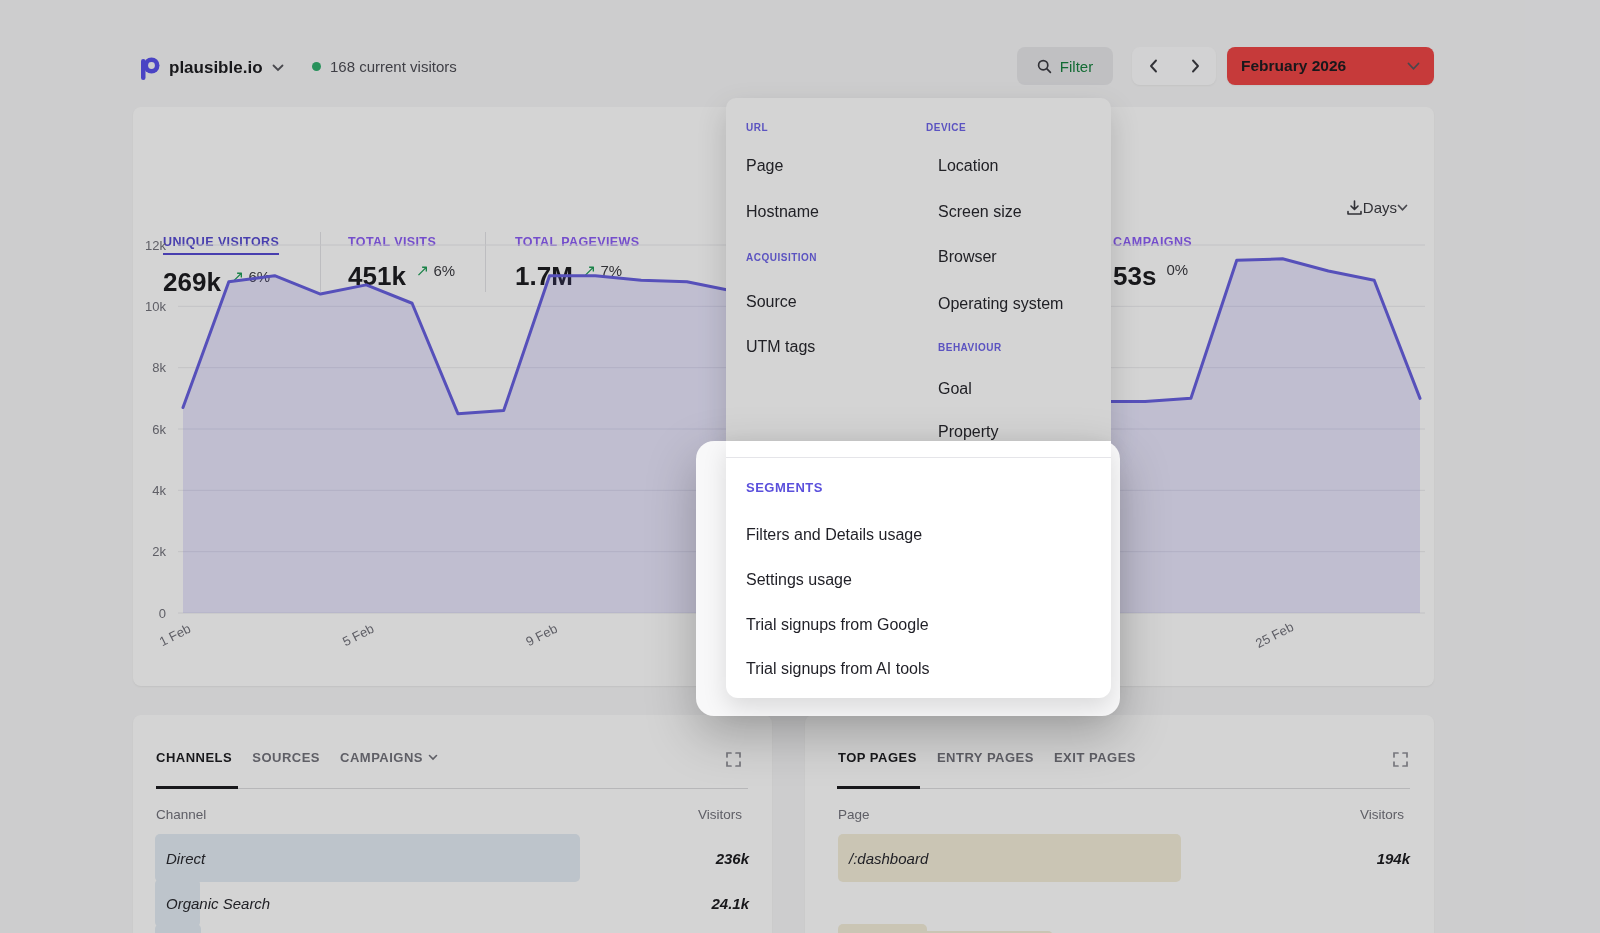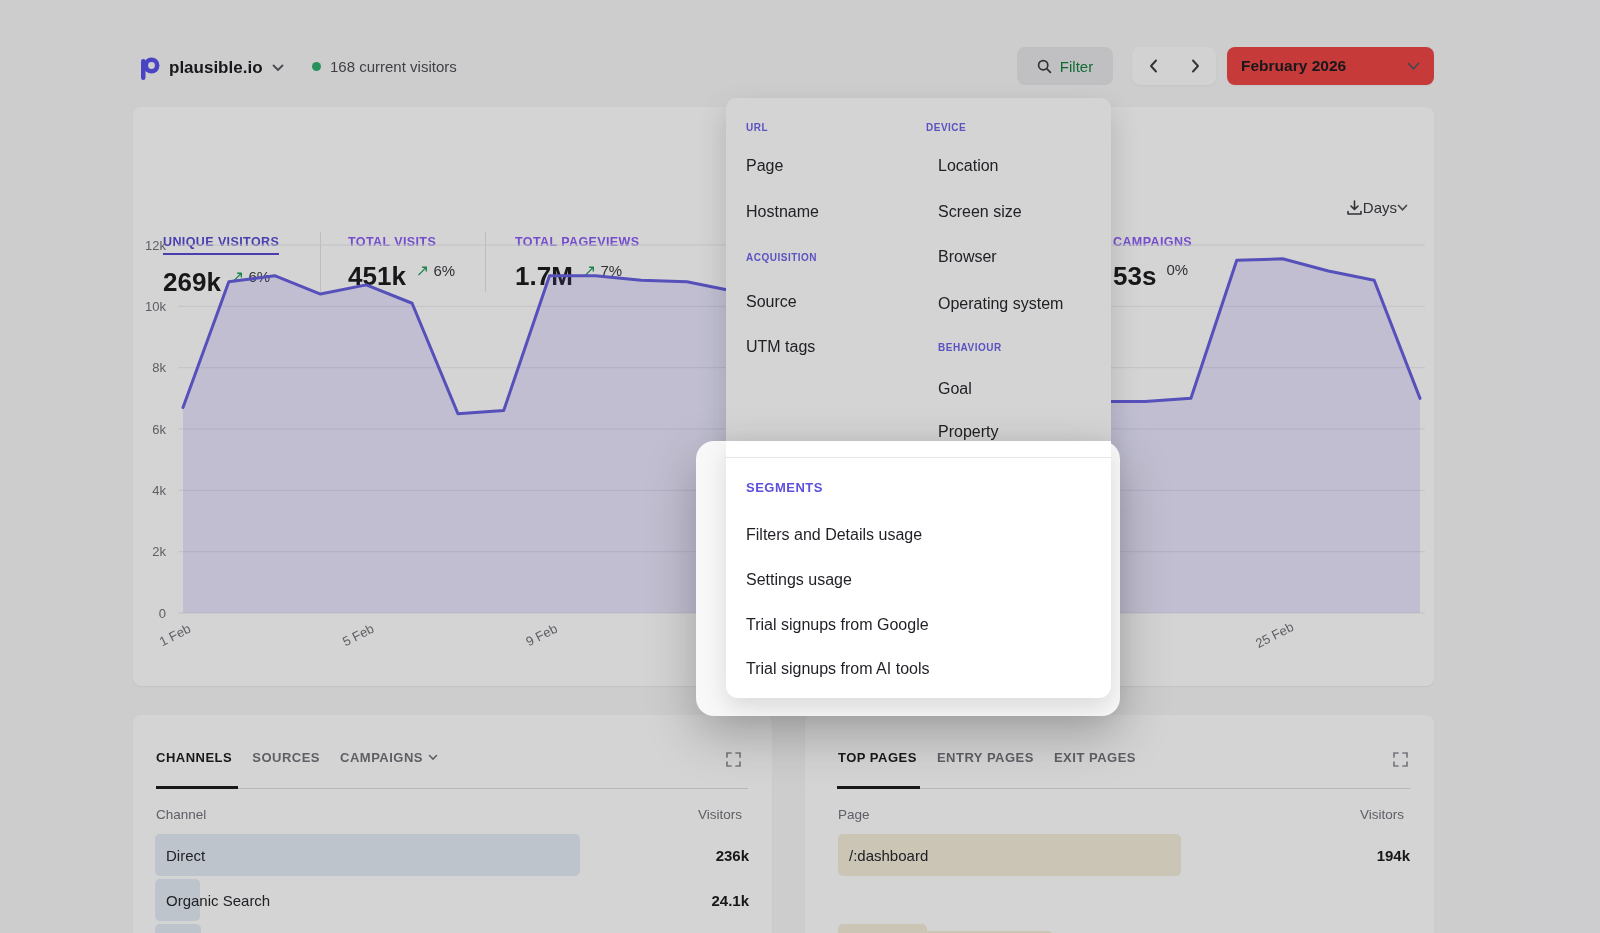--- a/index.html
+++ b/index.html
@@ -64,21 +64,21 @@
   .bcard-left{left:133px;width:639px;}
   .bcard-right{left:805px;width:629px;}
   .tabs{position:absolute;top:750px;display:flex;gap:20px;align-items:center;}
   .tab{font-size:13px;font-weight:bold;letter-spacing:.5px;color:#71717a;cursor:pointer;
       display:flex;align-items:center;gap:5px;white-space:nowrap;}
   .tab.active{color:#1b1b1f;}
   .tab-underline-track{position:absolute;top:788px;height:1px;background:#dcdcdf;}
   .tab-underline{position:absolute;top:786px;height:3px;background:#1b1b1f;}
   .expand-btn{position:absolute;top:752px;background:none;border:0;cursor:pointer;padding:0;display:flex;}
   .thead-row{position:absolute;top:807px;font-size:13.5px;color:#71717a;}
-  .trow{position:absolute;height:42px;}
+  .trow{position:absolute;height:48px;font-style:italic;}
   .tbar{position:absolute;left:0;top:0;height:100%;border-radius:5px;}
   .bar-blue{background:#e3ecf4;}
   .bar-tan{background:#f3edd9;}
   .tlabel{position:absolute;left:11px;top:50%;transform:translateY(-50%);font-size:15px;color:#26262c;cursor:pointer;}
   .tval{position:absolute;right:0;top:50%;transform:translateY(-50%);font-size:15px;font-weight:bold;color:#1b1b1f;}
 </style>
 </head>
 <body>
 
 <div class="abs site-switcher">

